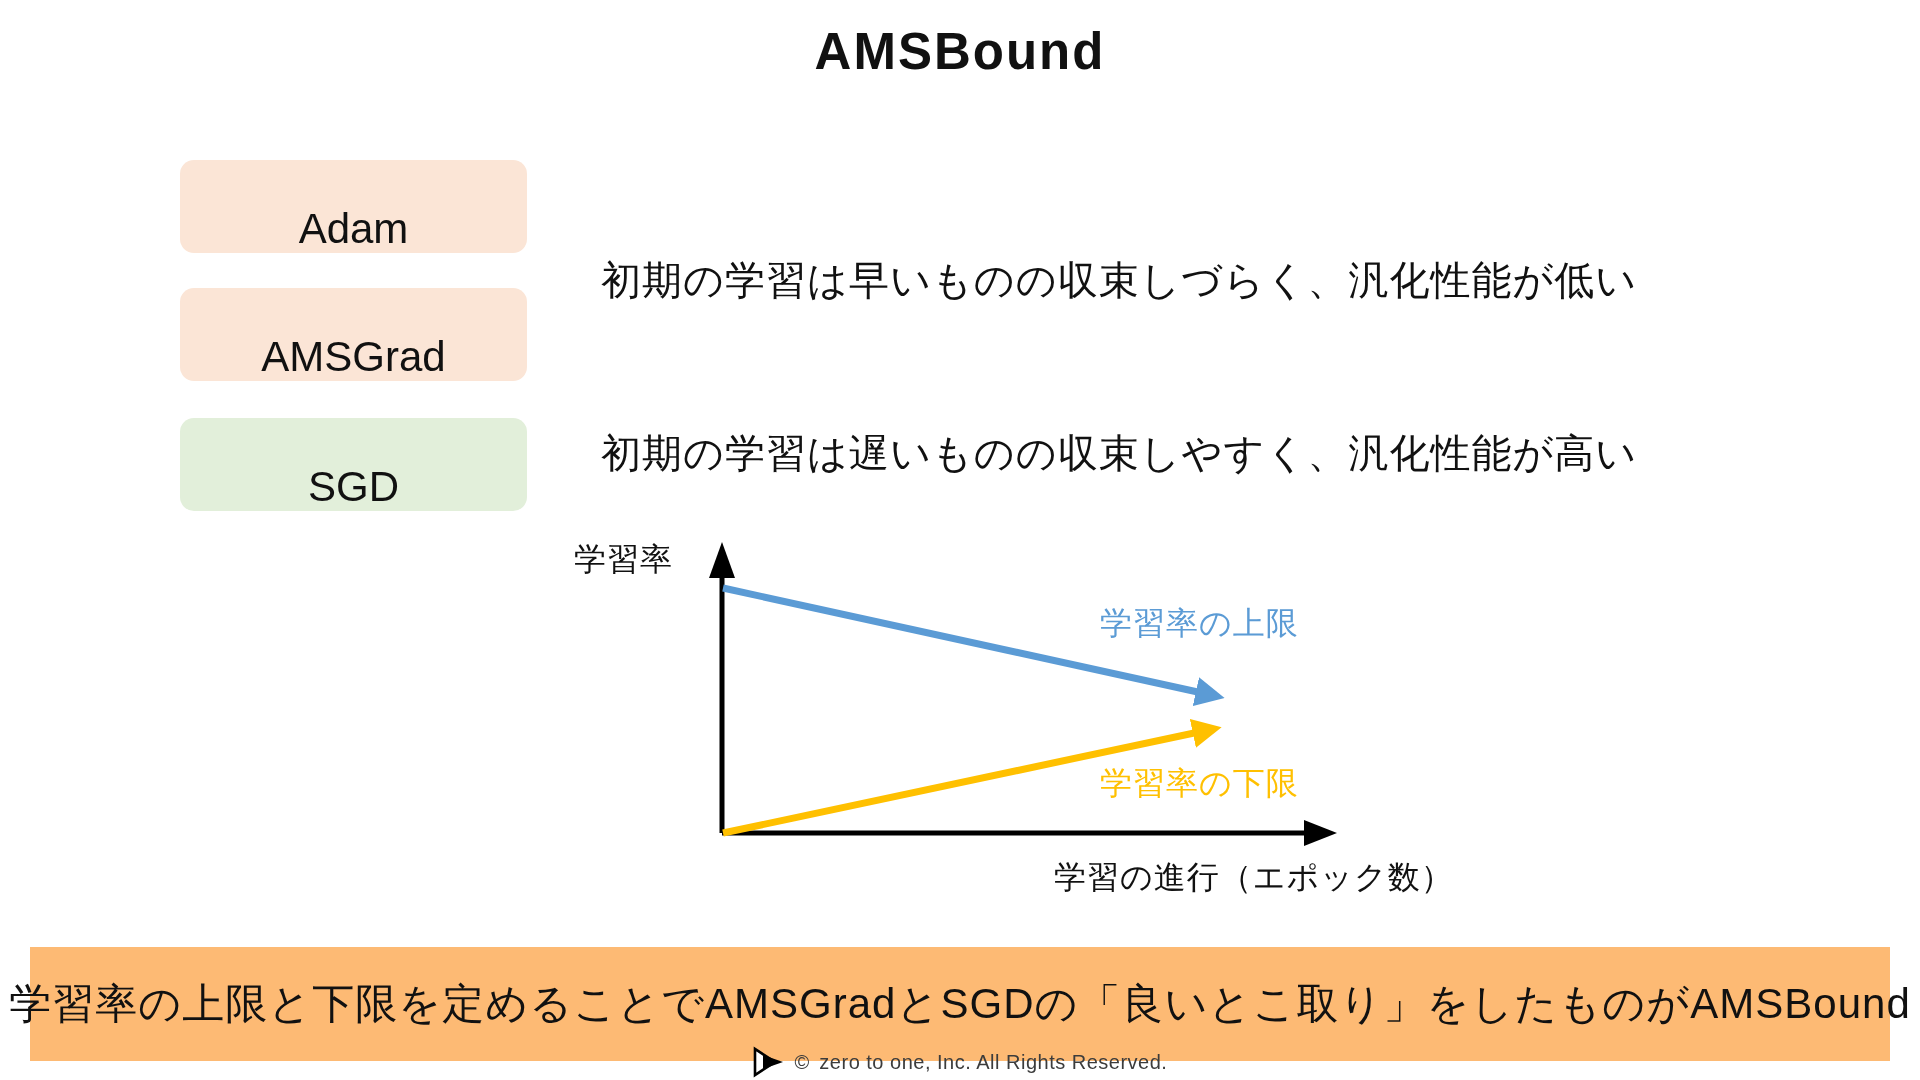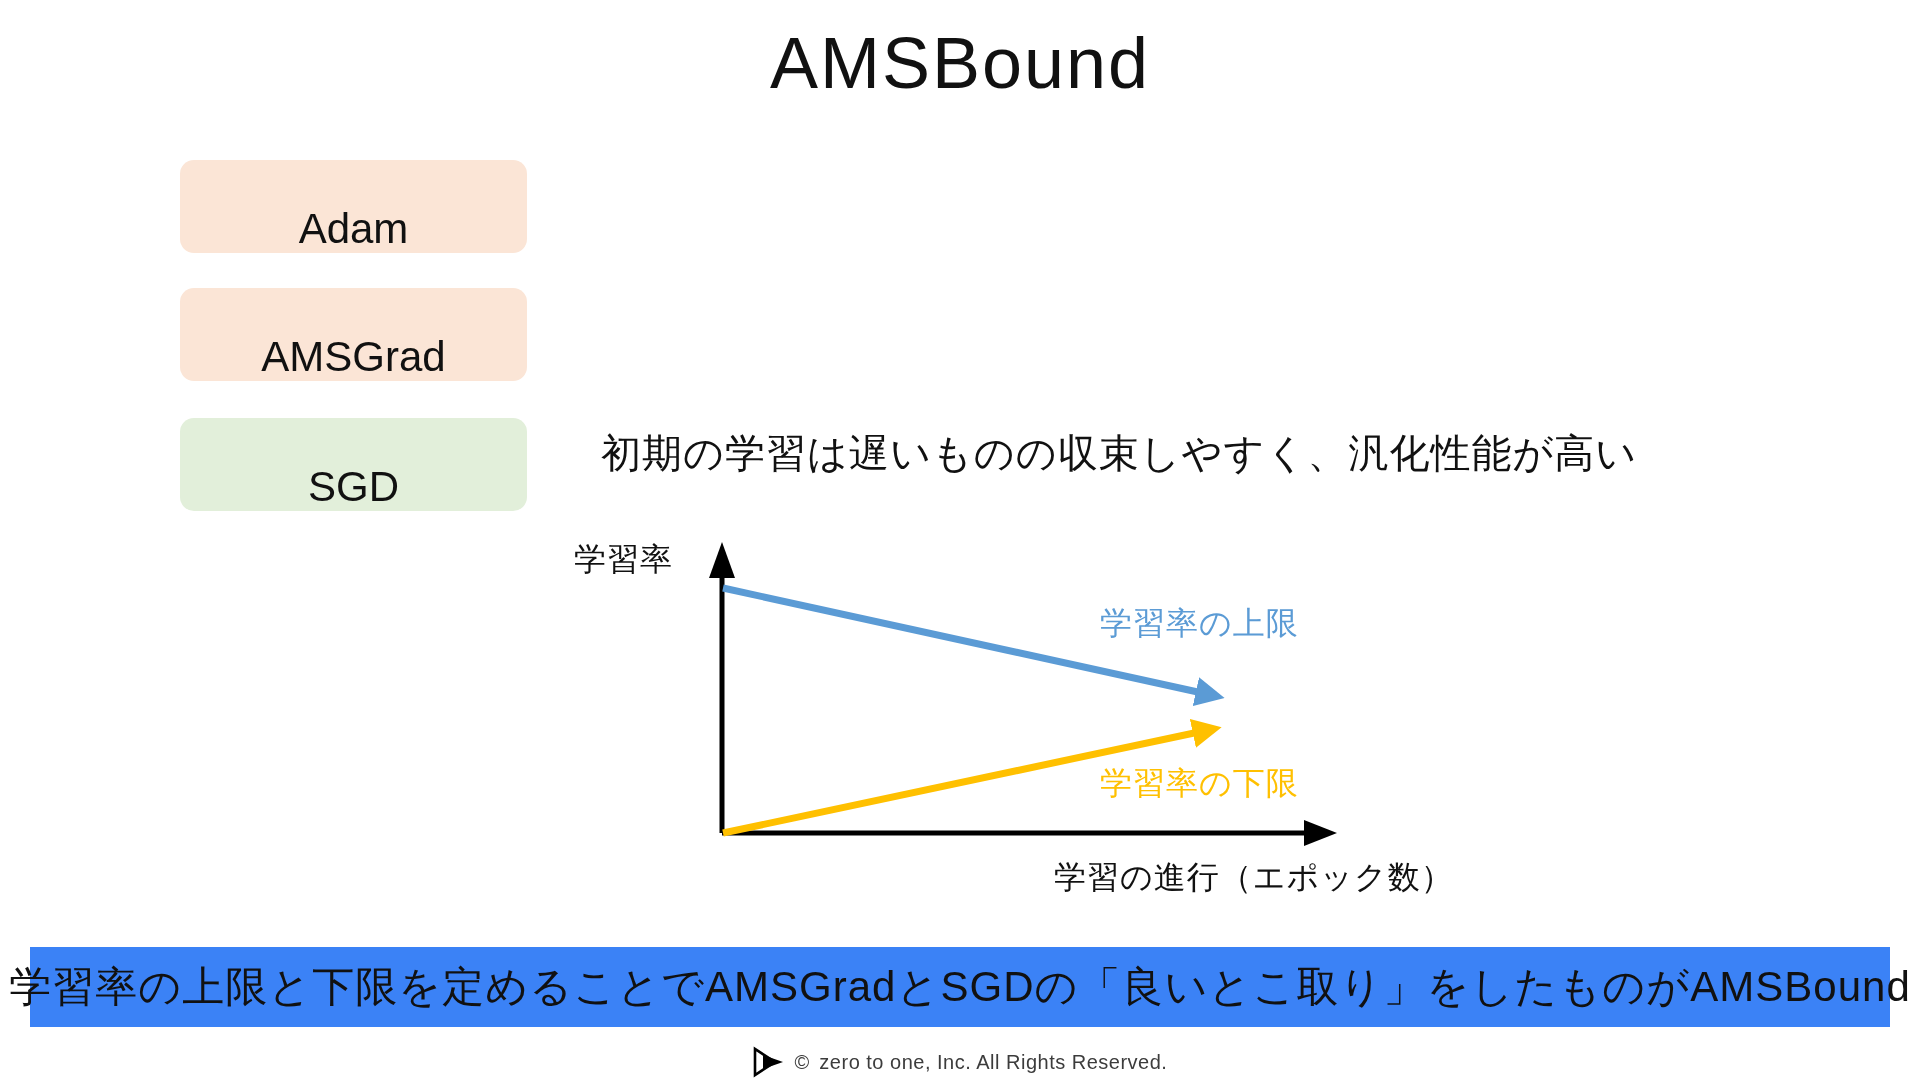--- a/index.html
+++ b/index.html
@@ -2,21 +2,21 @@
 <html lang="ja"><head>
 <meta charset="utf-8">
 <title>AMSBound</title>
 <style>
   html, body { margin: 0; padding: 0; background: #ffffff; }
   body { width: 1920px; height: 1080px; font-family: "Liberation Sans", sans-serif; color: #1a1a1a; }
   .slide { position: relative; width: 1920px; height: 1080px; background: #ffffff; overflow: hidden; }
 
   .title {
     position: absolute; top: 22px; left: 0; width: 100%;
-    text-align: center; font-size: 72px; font-weight: 400; letter-spacing: 2px; color: #111;
+    text-align: center; font-size: 51px; font-weight: 700; letter-spacing: 2px; color: #111;
   }
 
   .method-box {
     position: absolute; left: 180px; width: 347px; height: 93px;
     border-radius: 14px; display: flex; align-items: flex-end; justify-content: center;
     font-size: 42px; color: #111;
   }
   .box-adam    { top: 160px; background: #FBE5D6; }
   .box-amsgrad { top: 288px; background: #FBE5D6; }
   .box-sgd     { top: 418px; background: #E2EFDA; }
@@ -32,22 +32,22 @@
 
   .axis-label, .line-label {
     position: absolute; white-space: nowrap; font-size: 32px; letter-spacing: 1px;
   }
   .ylabel { left: 574px; top: 538px; color: #111; }
   .xlabel { left: 1054px; top: 856px; color: #111; }
   .upper-label { left: 1100px; top: 602px; color: #5B9BD5; }
   .lower-label { left: 1100px; top: 762px; color: #FFC000; text-align: right; }
 
   .banner {
-    position: absolute; left: 30px; top: 947px; width: 1860px; height: 80px;
-    background: #3b82f6; display: flex; align-items: center; justify-content: center; text-align: right;
+    position: absolute; left: 30px; top: 947px; width: 1860px; height: 114px;
+    background: #fdba74; display: flex; align-items: center; justify-content: center; text-align: right;
   }
   .banner-text { font-size: 42px; letter-spacing: 1px; color: #111; white-space: nowrap; }
 
   .footer {
     position: absolute; left: 0; top: 1044px; width: 100%; height: 36px;
     display: flex; align-items: center; justify-content: center; gap: 10px;
   }
   .footer-logo { width: 32px; height: 32px; flex: 0 0 auto; }
   .footer-copy { font-size: 20px; color: #3c3c3c; }
   .footer-text { font-size: 20px; color: #3c3c3c; letter-spacing: 0.5px; }
@@ -62,20 +62,21 @@
   <div class="method-box box-adam">
     <span>Adam</span>
   </div>
   <div class="method-box box-amsgrad">
     <span>AMSGrad</span>
   </div>
   <div class="method-box box-sgd">
     <span>SGD</span>
   </div>
 
+  <div class="desc desc-1">初期の学習は早いものの収束しづらく、汎化性能が低い</div>
   <div class="desc desc-2">初期の学習は遅いものの収束しやすく、汎化性能が高い</div>
 
   <div class="axis-label ylabel">学習率</div>
 
   <svg class="chart-svg" viewBox="0 0 680 330" xmlns="http://www.w3.org/2000/svg" aria-hidden="true">
     <defs>
       <marker id="arrow-blue" viewBox="0 0 10 10" refX="7" refY="5" markerWidth="4.2" markerHeight="4.2" orient="auto" markerUnits="strokeWidth">
         <path d="M0,0 L10,5 L0,10 Z" fill="#5B9BD5"></path>
       </marker>
       <marker id="arrow-gold" viewBox="0 0 10 10" refX="7" refY="5" markerWidth="4.2" markerHeight="4.2" orient="auto" markerUnits="strokeWidth">

